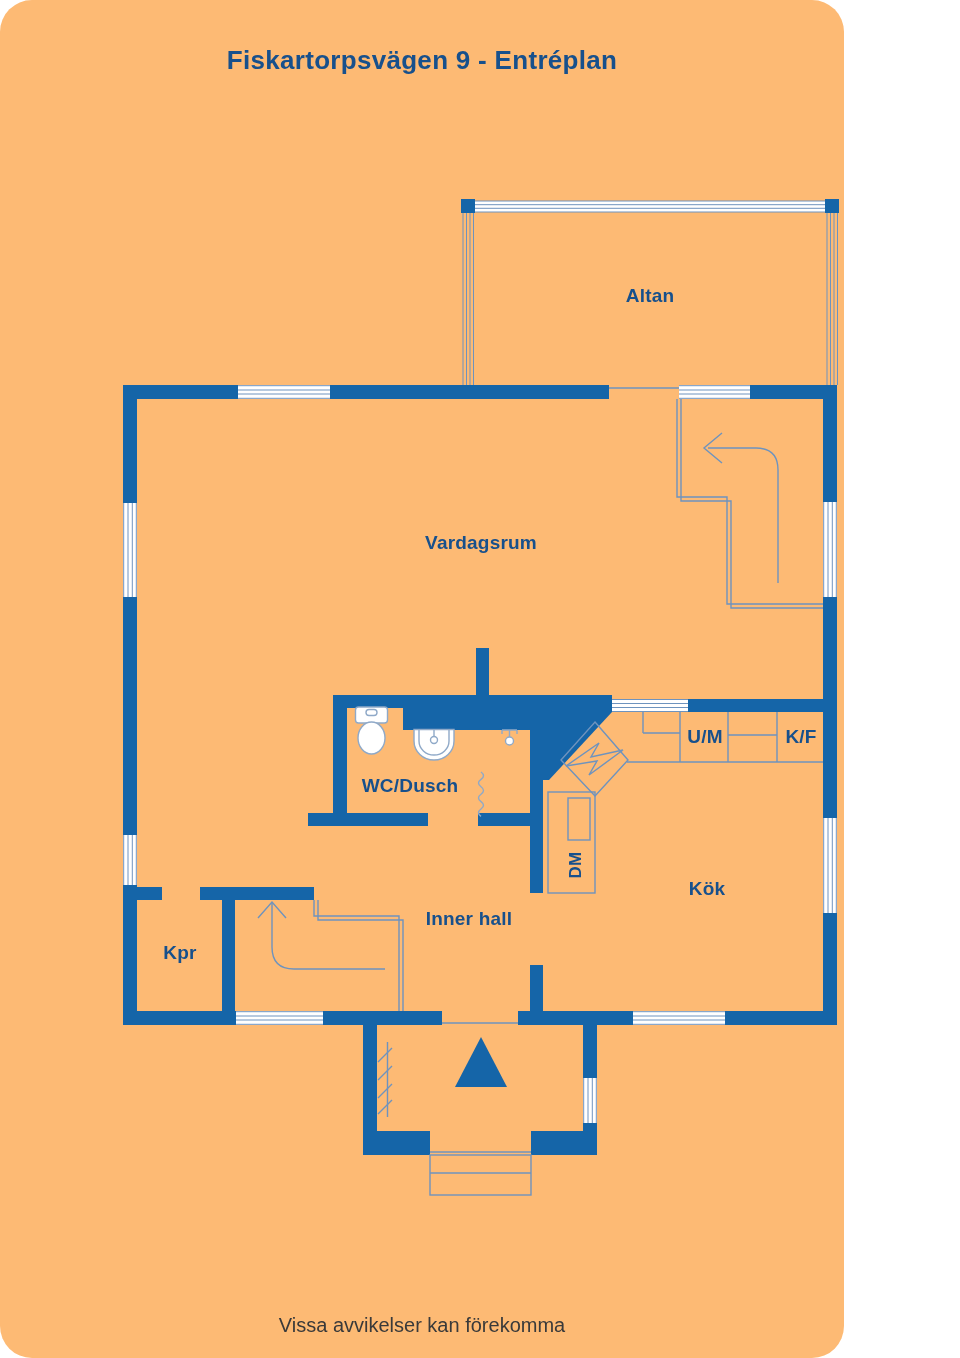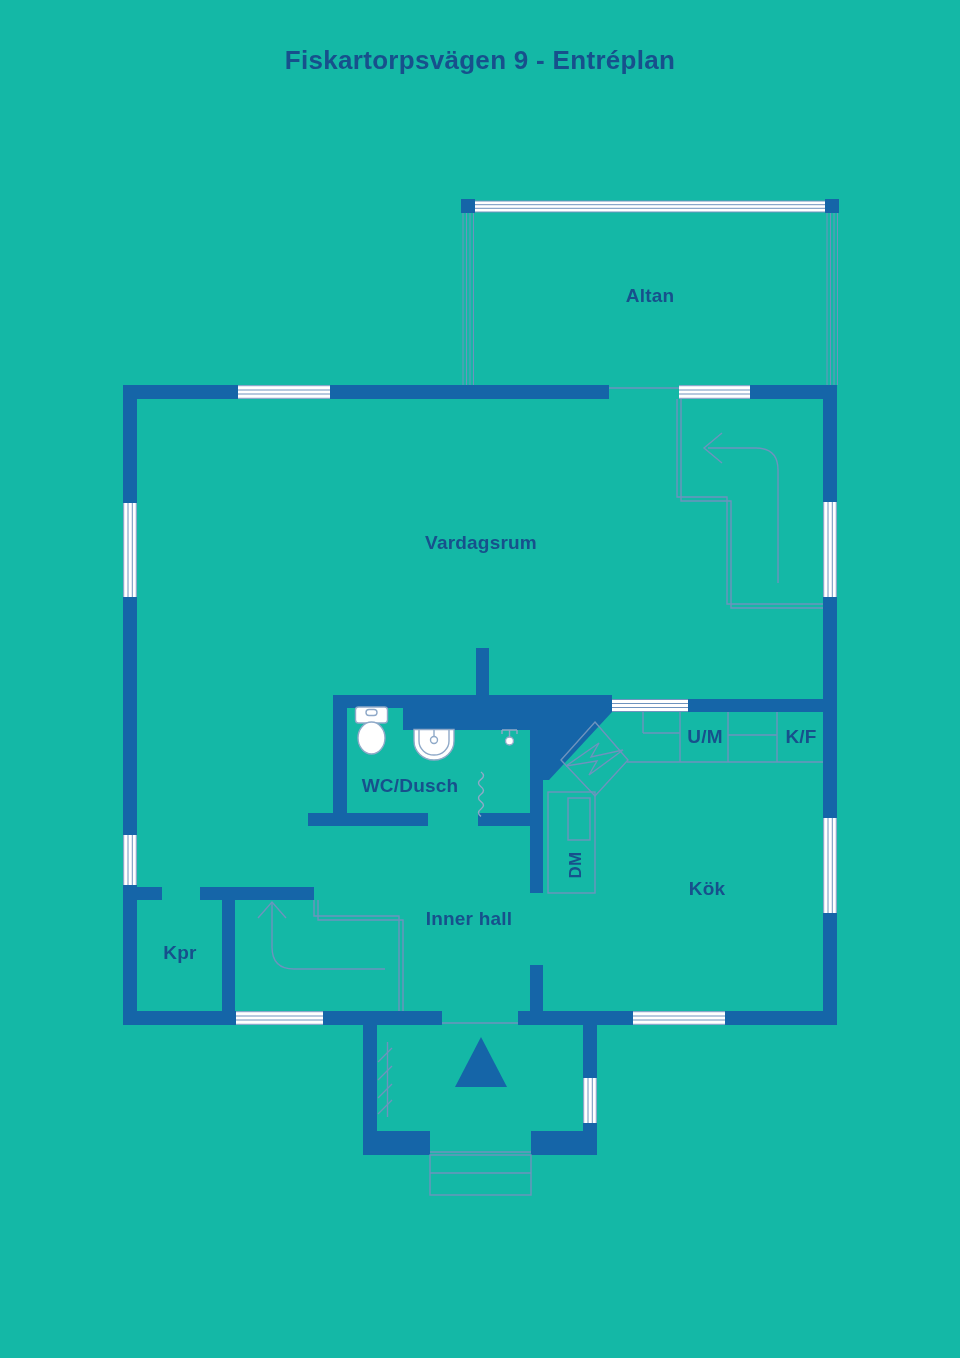--- a/index.html
+++ b/index.html
@@ -1,17 +1,17 @@
 <!DOCTYPE html>
 <html><head>
 <meta charset="utf-8">
 <style>
   html,body{margin:0;padding:0;background:#ffffff;}
-  .page{position:relative;width:960px;height:1358px;background:#14b8a6;overflow:hidden;
-        font-family:"Liberation Sans", sans-serif;}
+  .page{position:relative;width:844px;height:1358px;background:#fdba74;overflow:hidden;
+        font-family:"Liberation Sans", sans-serif;border-radius:32px;}
   .title{position:absolute;left:0;top:45px;width:100%;text-align:center;
          font-size:26px;font-weight:bold;letter-spacing:.3px;color:#17508C;}
   .disclaimer{position:absolute;left:0;top:1314px;width:100%;text-align:center;
          font-size:20px;color:#3A3A3A;}
   svg{position:absolute;left:0;top:0;}
   .wall{fill:#1565A8;stroke:none;}
   .thin{stroke:#6E93BE;stroke-width:1.4;fill:none;}
   .glaz{stroke:#6E93BE;stroke-width:1;fill:none;}
   .winbox{fill:#ffffff;stroke:none;}
   .fixture{stroke:#8FA9C8;stroke-width:1.4;fill:#ffffff;}
@@ -209,13 +209,14 @@
       <text class="room-label" x="410" y="792">WC/Dusch</text>
       <text class="room-label" x="705" y="743">U/M</text>
       <text class="room-label" x="801" y="743">K/F</text>
       <text class="room-label small-label" x="581" y="865" transform="rotate(-90 581 865)">DM</text>
       <text class="room-label" x="707" y="895">Kök</text>
       <text class="room-label" x="469" y="925">Inner hall</text>
       <text class="room-label" x="180" y="959">Kpr</text>
     </g>
   </svg>
 
+  <div class="disclaimer">Vissa avvikelser kan förekomma</div>
 </div>
 
 </body></html>

